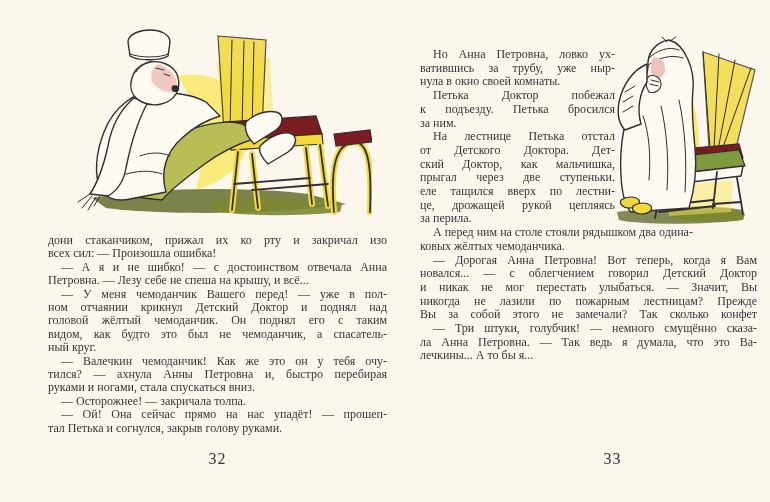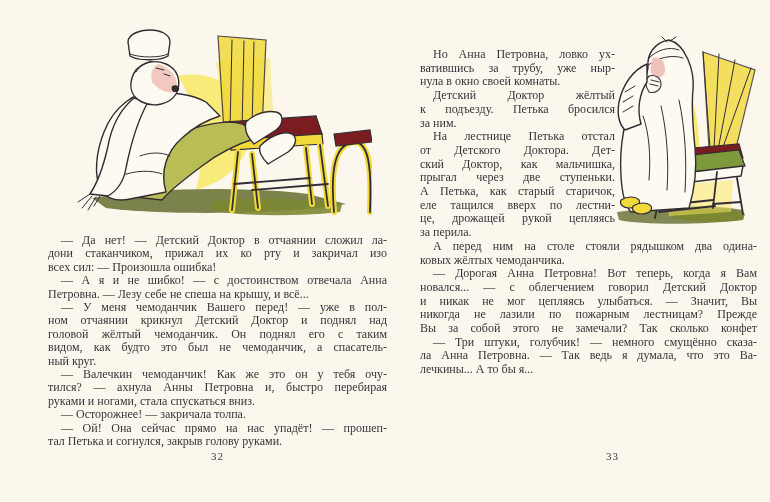--- a/index.html
+++ b/index.html
@@ -11,21 +11,21 @@
   }
   .textcol{ position:absolute; font-size:12px; }
   #left-text{ left:48px; top:234px; width:339px; line-height:13.4px; }
   #right-text{ left:420px; top:48px; width:337px; line-height:13.7px; }
   .para{ margin:0; }
   .line{ text-align:justify; text-align-last:justify; white-space:nowrap; }
   .line.last{ text-align:right; text-align-last:left; }
   .line.first{ text-indent:13px; }
   .pagenum{
     position:absolute; top:450px; text-align:center;
-    font-size:11px; letter-spacing:1px;
+    font-size:16px; letter-spacing:1px;
   }
   #pagenum-left{ left:48px; width:339px; }
   #pagenum-right{ left:444px; width:337px; }
   #illus-left{ position:absolute; left:40px; top:6px; width:332px; height:222px; }
   #illus-right-float{ float:right; width:134px; height:186px; margin:0 0 4px 8px; }
   #illus-right-float svg{ display:block; margin:-12px 0 0 -10px; }
   .s1{ stroke:var(--outline,#332d33); fill:none; stroke-width:1; stroke-linecap:round; }
   .white{ fill:var(--white,#fdfaf1); stroke:var(--outline,#332d33); stroke-width:1.4; stroke-linejoin:round; }
   .yellow{ fill:var(--yellow,#f1d93a); stroke:var(--outline,#332d33); stroke-width:1.2; }
   .red{ fill:var(--red,#7b1d20); stroke:var(--outline,#332d33); stroke-width:1.2; }
@@ -102,21 +102,20 @@
       </g>
       <g>
         <path class="white" d="M88,36 C88,28 100,24 110,24 C120,24 130,28 130,36 L128,50 C120,55 98,55 90,50 Z"></path>
         <path class="s1" d="M90,48 C100,52 120,52 128,48"></path>
       </g>
     </g>
   </svg>
 
   <div id="left-text" class="textcol">
       <div class="para">
-        <div class="line first">— Да нет! — Детский Доктор в отчаянии сложил ла-</div>
         <div class="line">дони стаканчиком, прижал их ко рту и закричал изо</div>
         <div class="line last">всех сил: — Произошла ошибка!</div>
       </div>
       <div class="para">
         <div class="line first">— А я и не шибко! — с достоинством отвечала Анна</div>
         <div class="line last">Петровна. — Лезу себе не спеша на крышу, и всё...</div>
       </div>
       <div class="para">
         <div class="line first">— У меня чемоданчик Вашего перед! — уже в пол-</div>
         <div class="line">ном отчаянии крикнул Детский Доктор и поднял над</div>
@@ -191,42 +190,41 @@
           </g>
         </g>
       </svg>
     </div>
   <div class="para">
         <div class="line first">Но Анна Петровна, ловко ух-</div>
         <div class="line">ватившись за трубу, уже ныр-</div>
         <div class="line last">нула в окно своей комнаты.</div>
       </div>
       <div class="para">
-        <div class="line first">Детский Доктор жёлтый</div>
+        <div class="line first">Петька Доктор побежал</div>
         <div class="line">к подъезду. Петька бросился</div>
         <div class="line last">за ним.</div>
       </div>
       <div class="para">
         <div class="line first">На лестнице Петька отстал</div>
         <div class="line">от Детского Доктора. Дет-</div>
         <div class="line">ский Доктор, как мальчишка,</div>
         <div class="line">прыгал через две ступеньки.</div>
-        <div class="line">А Петька, как старый старичок,</div>
         <div class="line">еле тащился вверх по лестни-</div>
         <div class="line">це, дрожащей рукой цепляясь</div>
         <div class="line last">за перила.</div>
       </div>
       <div class="para">
         <div class="line first">А перед ним на столе стояли рядышком два одина-</div>
         <div class="line last">ковых жёлтых чемоданчика.</div>
       </div>
       <div class="para">
         <div class="line first">— Дорогая Анна Петровна! Вот теперь, когда я Вам</div>
         <div class="line">новался... — с облегчением говорил Детский Доктор</div>
-        <div class="line">и никак не мог цепляясь улыбаться. — Значит, Вы</div>
+        <div class="line">и никак не мог перестать улыбаться. — Значит, Вы</div>
         <div class="line">никогда не лазили по пожарным лестницам? Прежде</div>
         <div class="line">Вы за собой этого не замечали? Так сколько конфет</div>
       </div>
       <div class="para">
         <div class="line first">— Три штуки, голубчик! — немного смущённо сказа-</div>
         <div class="line">ла Анна Петровна. — Так ведь я думала, что это Ва-</div>
         <div class="line last">лечкины... А то бы я...</div>
       </div>
     </div>
   <div id="pagenum-right" class="pagenum">33</div>

